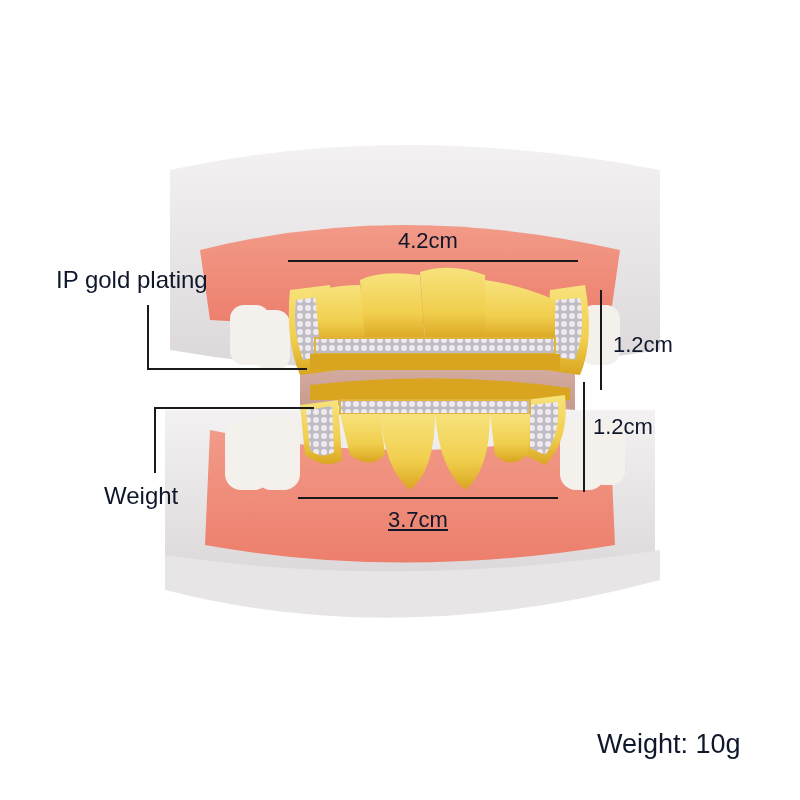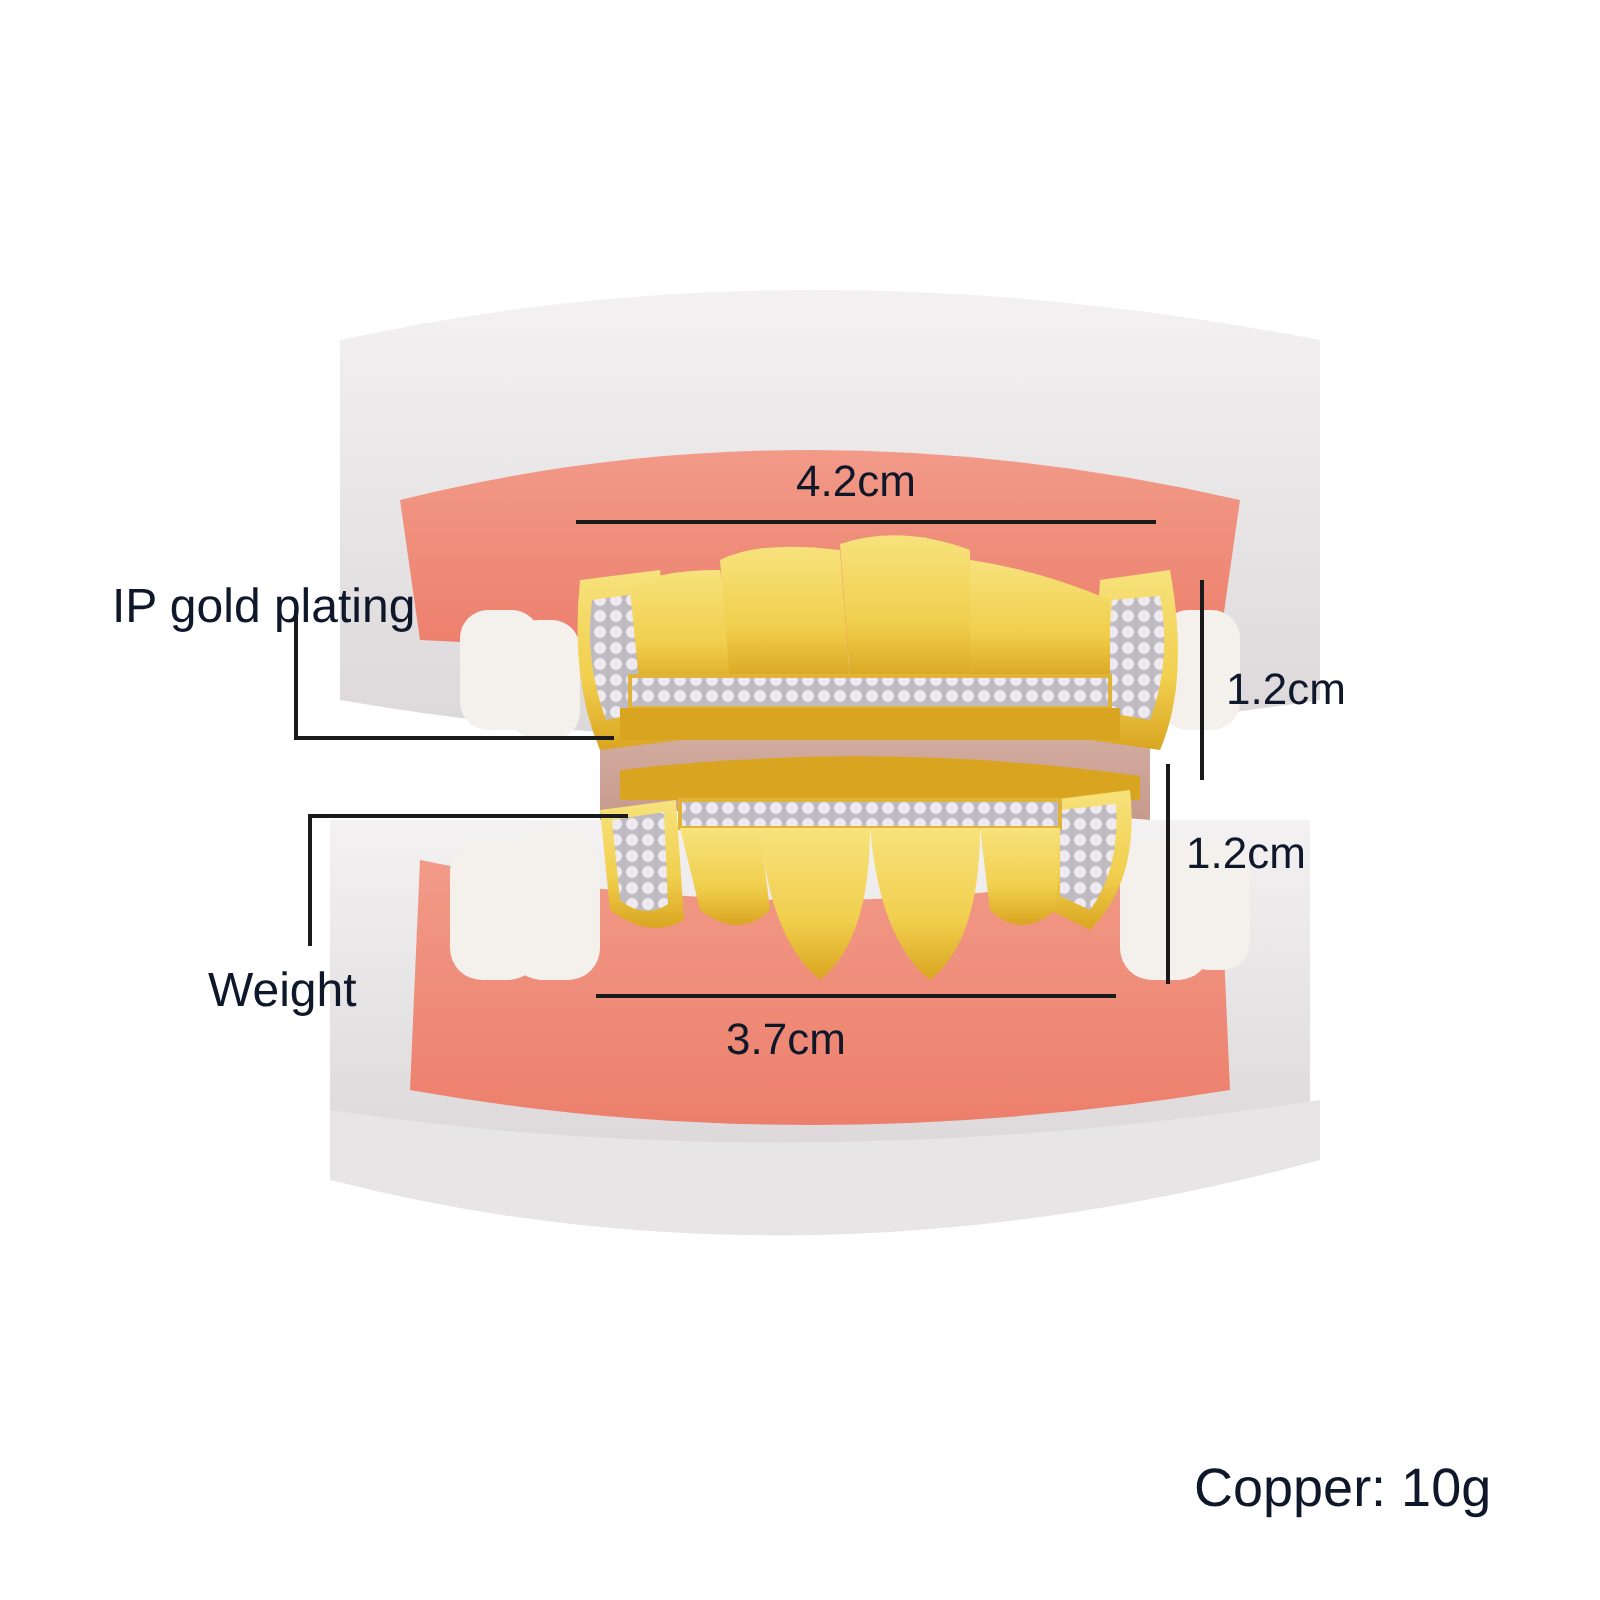--- a/index.html
+++ b/index.html
@@ -95,19 +95,19 @@
 <div class="line" style="left:288px;top:260px;width:290px;height:2px;"></div>
 <div class="line" style="left:298px;top:497px;width:260px;height:2px;"></div>
 <div class="line" style="left:600px;top:290px;width:2px;height:100px;"></div>
 <div class="line" style="left:583px;top:382px;width:2px;height:110px;"></div>
 
 <div class="line" style="left:147px;top:305px;width:2px;height:65px;"></div>
 <div class="line" style="left:147px;top:368px;width:160px;height:2px;"></div>
 <div class="line" style="left:154px;top:407px;width:2px;height:66px;"></div>
 <div class="line" style="left:154px;top:407px;width:160px;height:2px;"></div>
 
-<div class="label" style="left:56px;top:268px;font-size:24px;margin-top:24px;">IP gold plating</div>
+<div class="label" style="left:56px;top:268px;font-size:24px;">IP gold plating</div>
 <div class="label" style="left:104px;top:484px;font-size:24px;">Weight</div>
 <div class="label" style="left:398px;top:230px;font-size:22px;">4.2cm</div>
-<div class="label" style="left:363px;top:509px;font-size:22px;">3.7cm</div>
+<div class="label" style="left:388px;top:509px;font-size:22px;text-decoration:underline;">3.7cm</div>
 <div class="label" style="left:613px;top:334px;font-size:22px;">1.2cm</div>
 <div class="label" style="left:593px;top:416px;font-size:22px;">1.2cm</div>
-<div class="label" style="left:597px;top:731px;font-size:27px;">Copper: 10g</div>
+<div class="label" style="left:597px;top:731px;font-size:27px;">Weight: 10g</div>
 
 </body></html>

